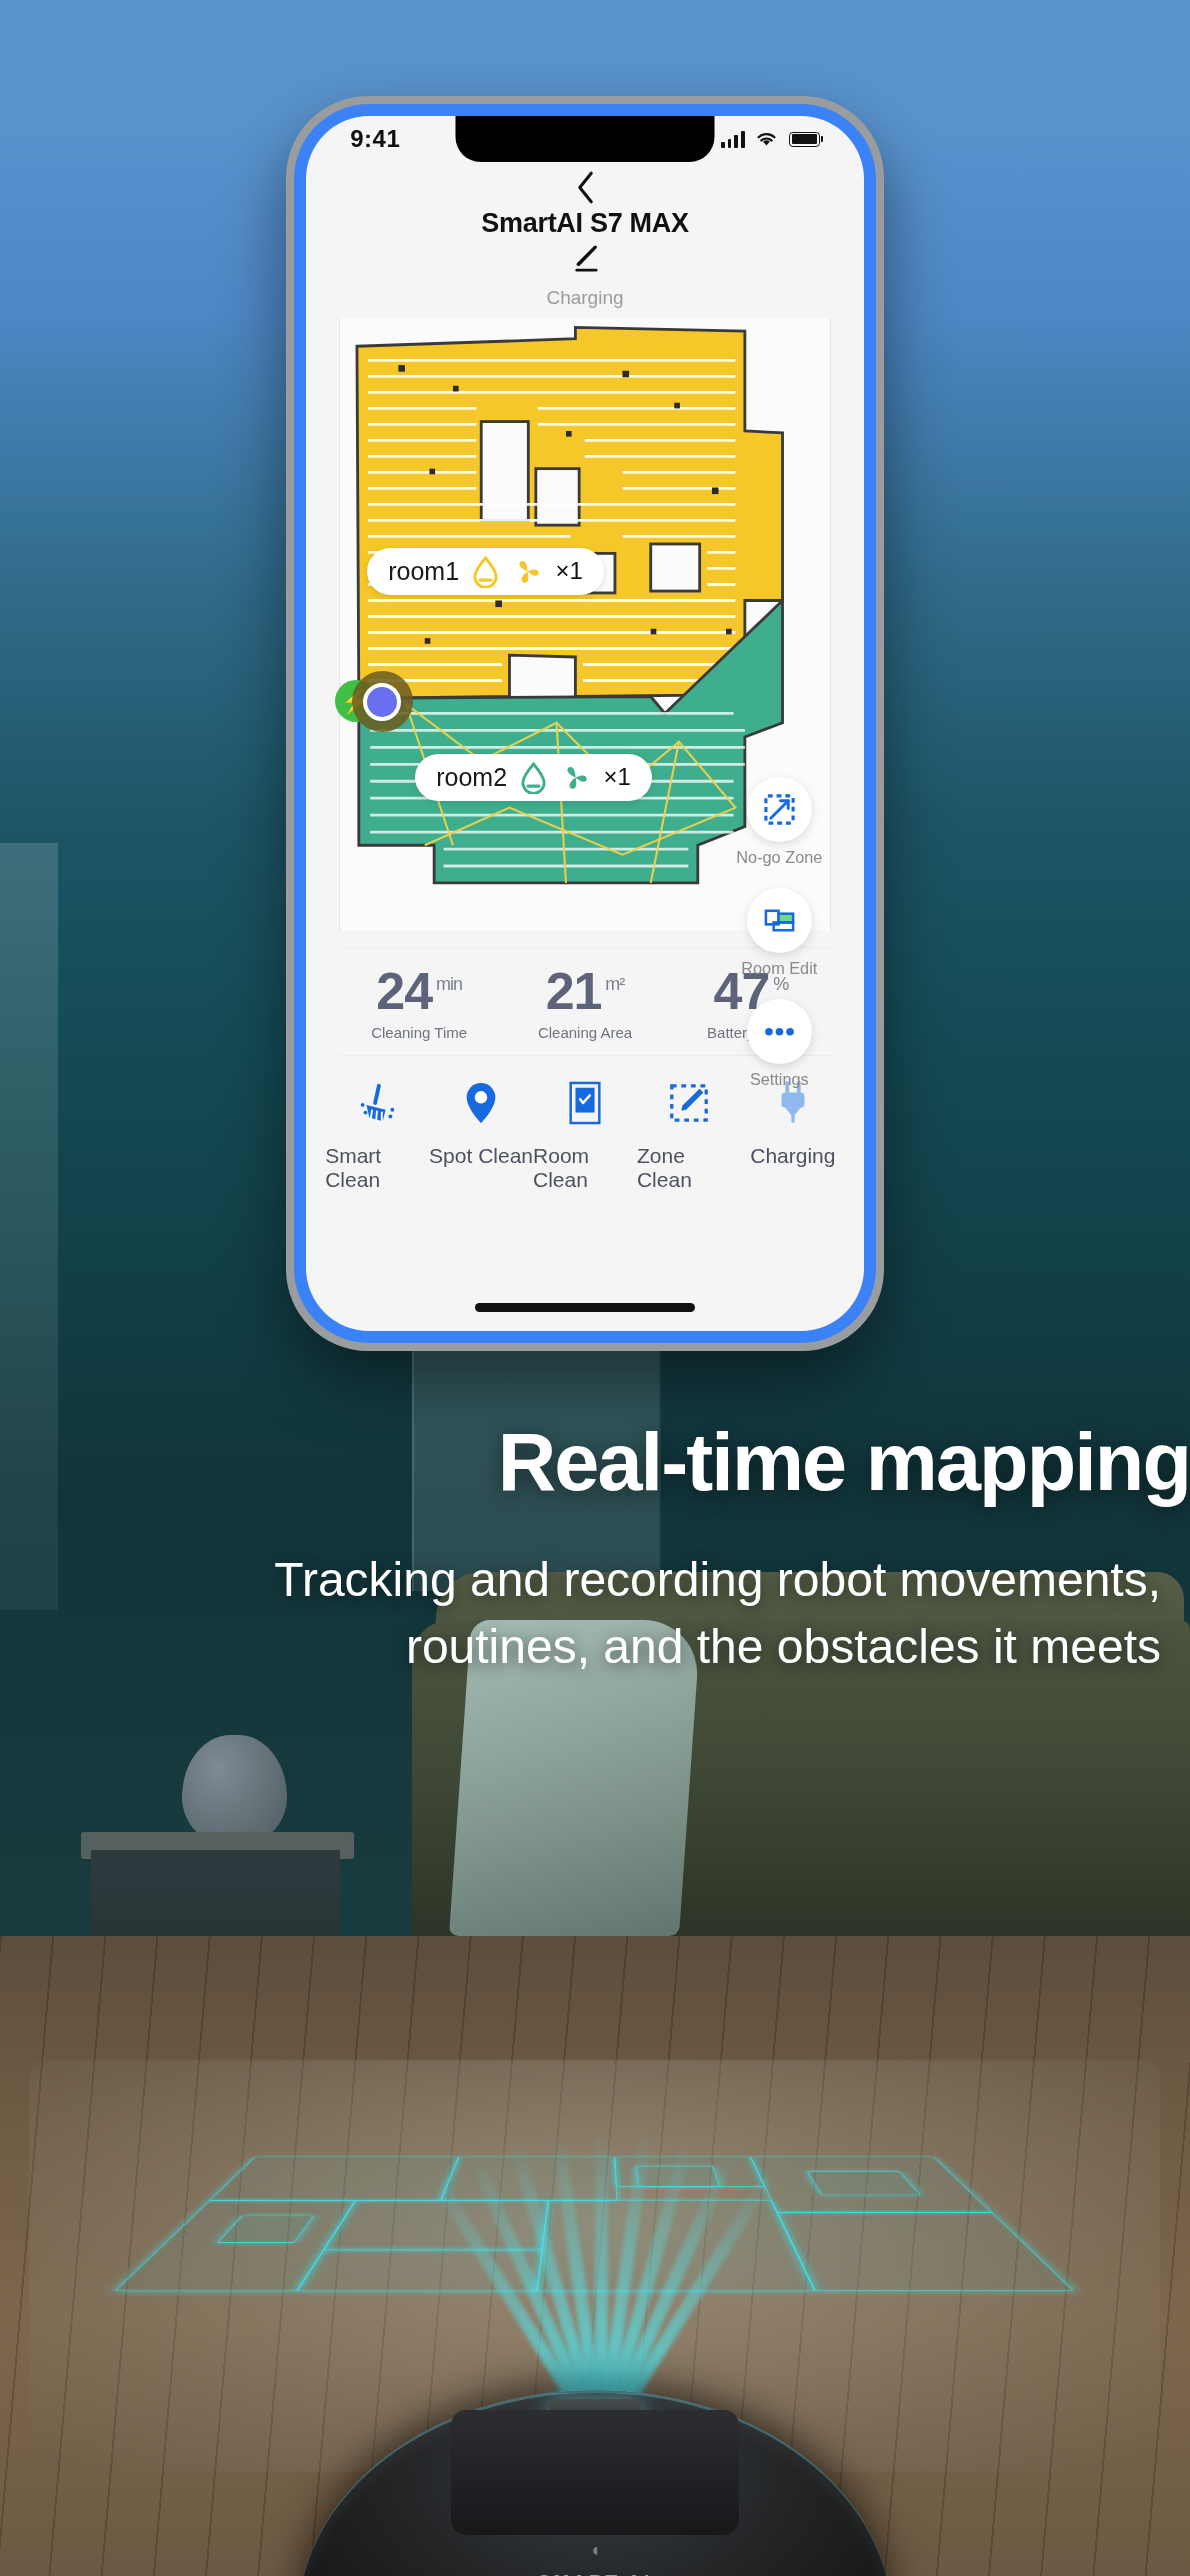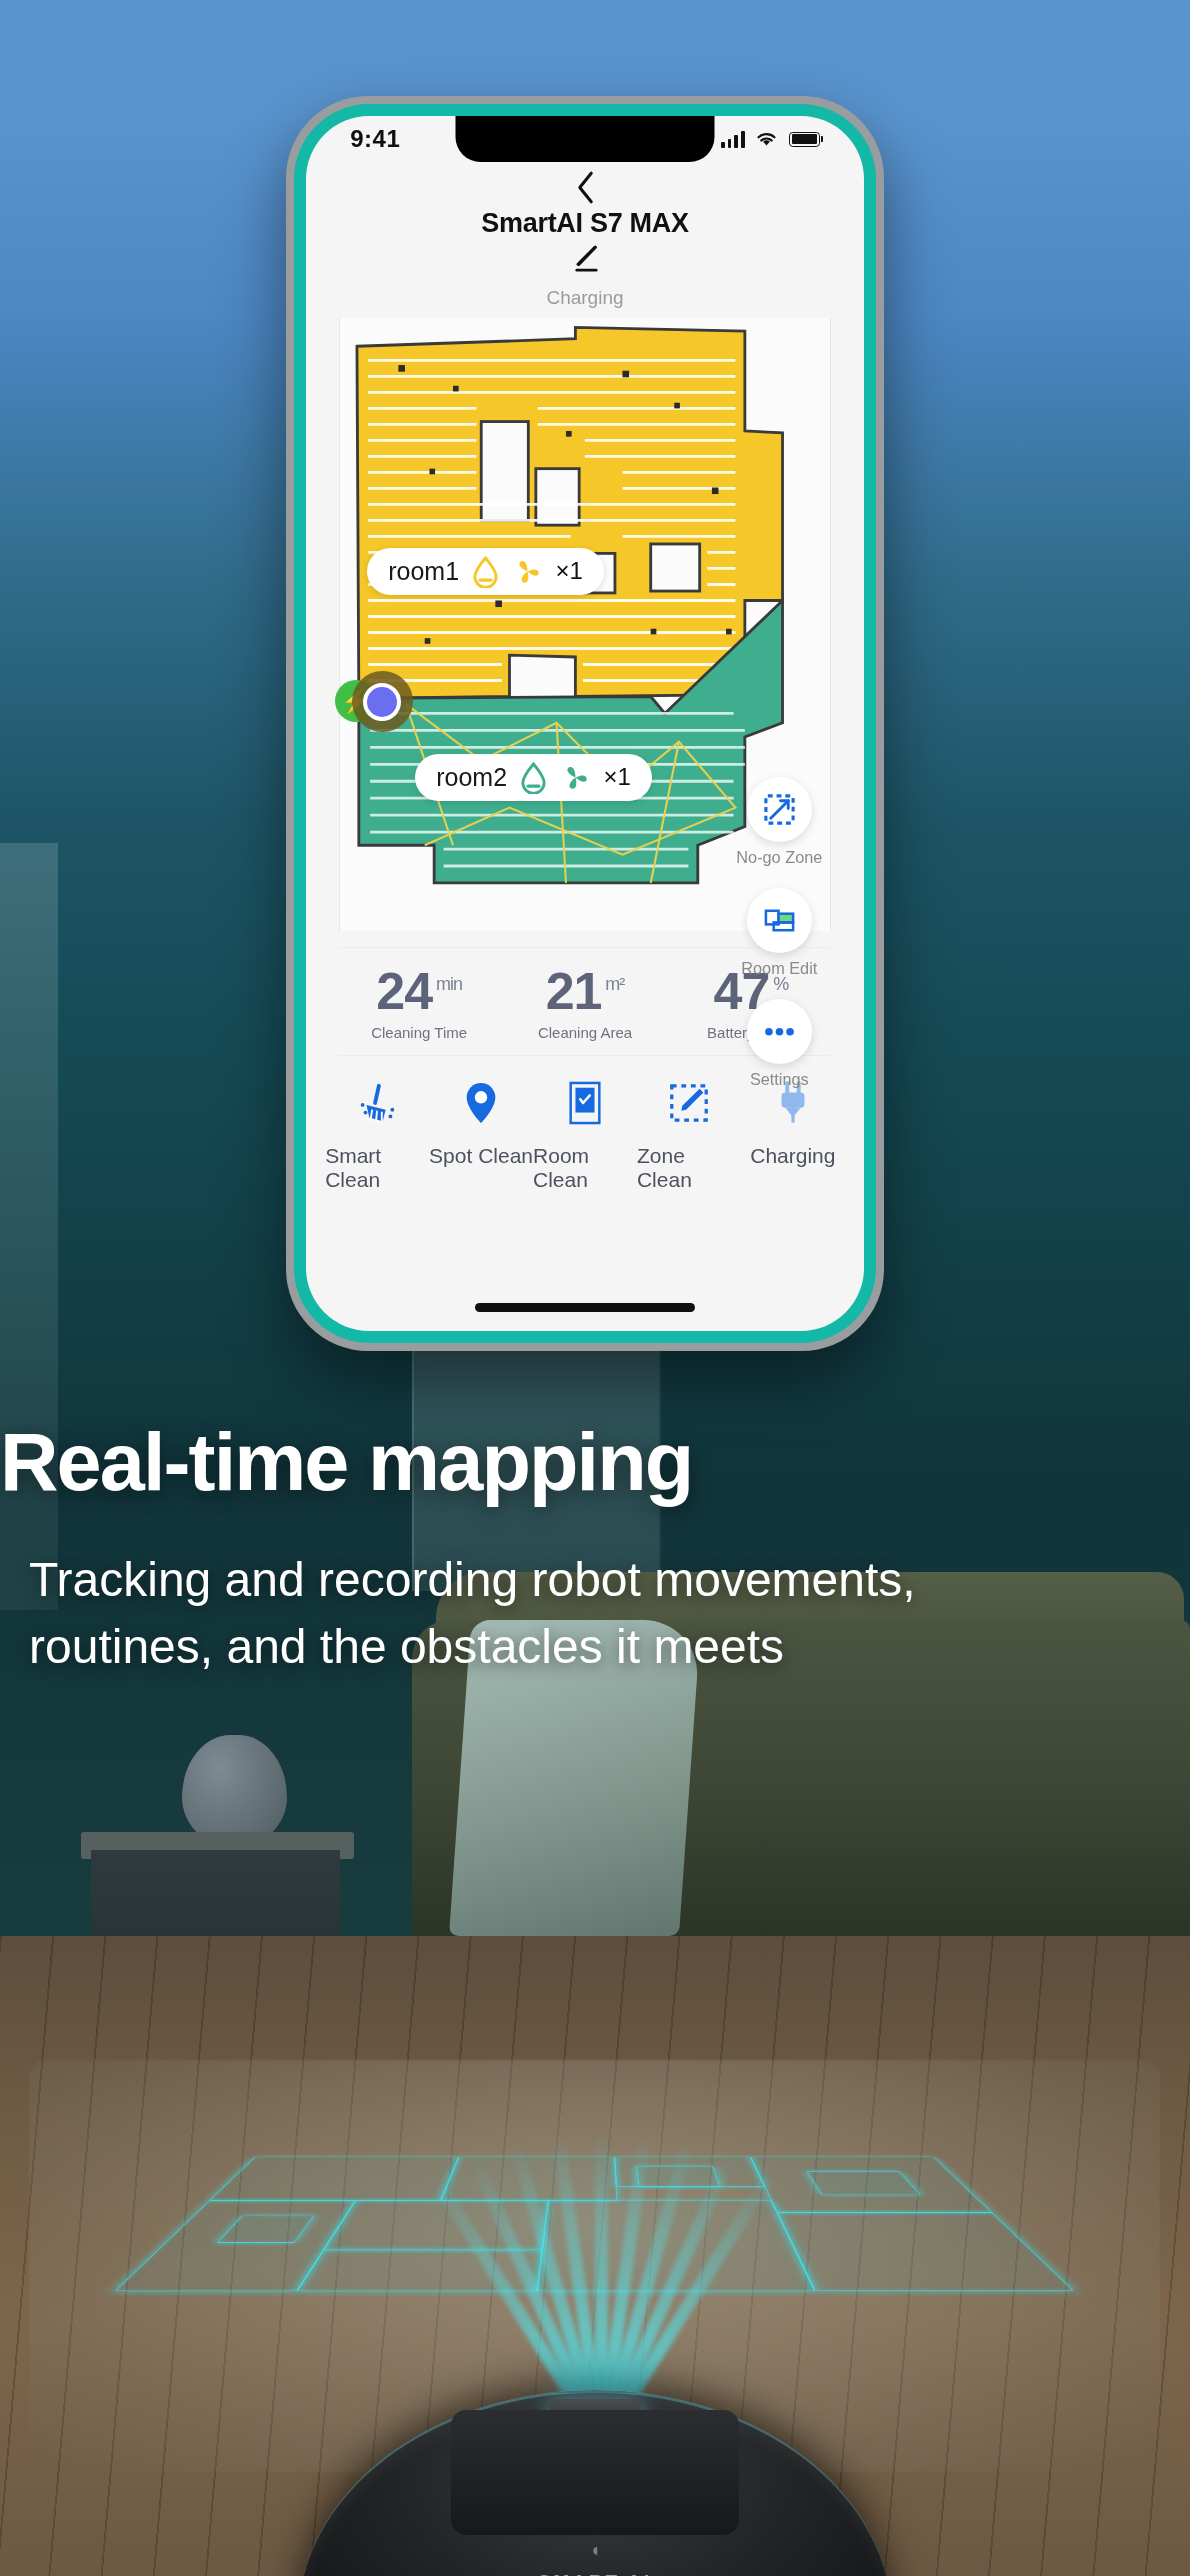--- a/index.html
+++ b/index.html
@@ -150,21 +150,21 @@
   #phone {
     position: absolute; left: 286px; top: 96px;
     width: 598px; height: 1255px;
     background: #9a9da0;
     border-radius: 82px;
     padding: 7.7px;
     box-shadow: 0 29px 67px rgba(0,0,0,.45);
   }
   #phone .frame {
     width: 100%; height: 100%;
-    background: #14b8a6;
+    background: #3b82f6;
     border-radius: 75px;
     padding: 12.5px;
   }
   #screen {
     position: relative; width: 100%; height: 100%;
     background: #f5f5f5;
     border-radius: 63px;
     overflow: hidden;
   }
   .notch {
@@ -266,21 +266,21 @@
   .action .alabel { font-size: 21px; color: #4d5260; }
   .action .aicon { height: 52px; display: flex; align-items: center; justify-content: center; }
 
   .home-indicator {
     position: absolute; left: 50%; bottom: 19px; transform: translateX(-50%);
     width: 220px; height: 8.6px; background: #111; border-radius: 5.8px;
   }
 
   
   #copy {
-    position: absolute; left: 0; top: 1416px; width: 1190px; text-align: left;
+    position: absolute; left: 0; top: 1416px; width: 1190px; text-align: right;
     color: #fff;
   }
   #copy .headline {
     font-size: 81px; font-weight: bold; letter-spacing: -1.9px;
     text-shadow: 0 3.8px 21px rgba(0,0,0,.45);
   }
   #copy .sub {
     font-size: 48px; line-height: 1.28; margin-top: 40px; font-weight: normal;
     text-shadow: 0 2.9px 15.3px rgba(0,0,0,.5);
     padding: 0 29px;

